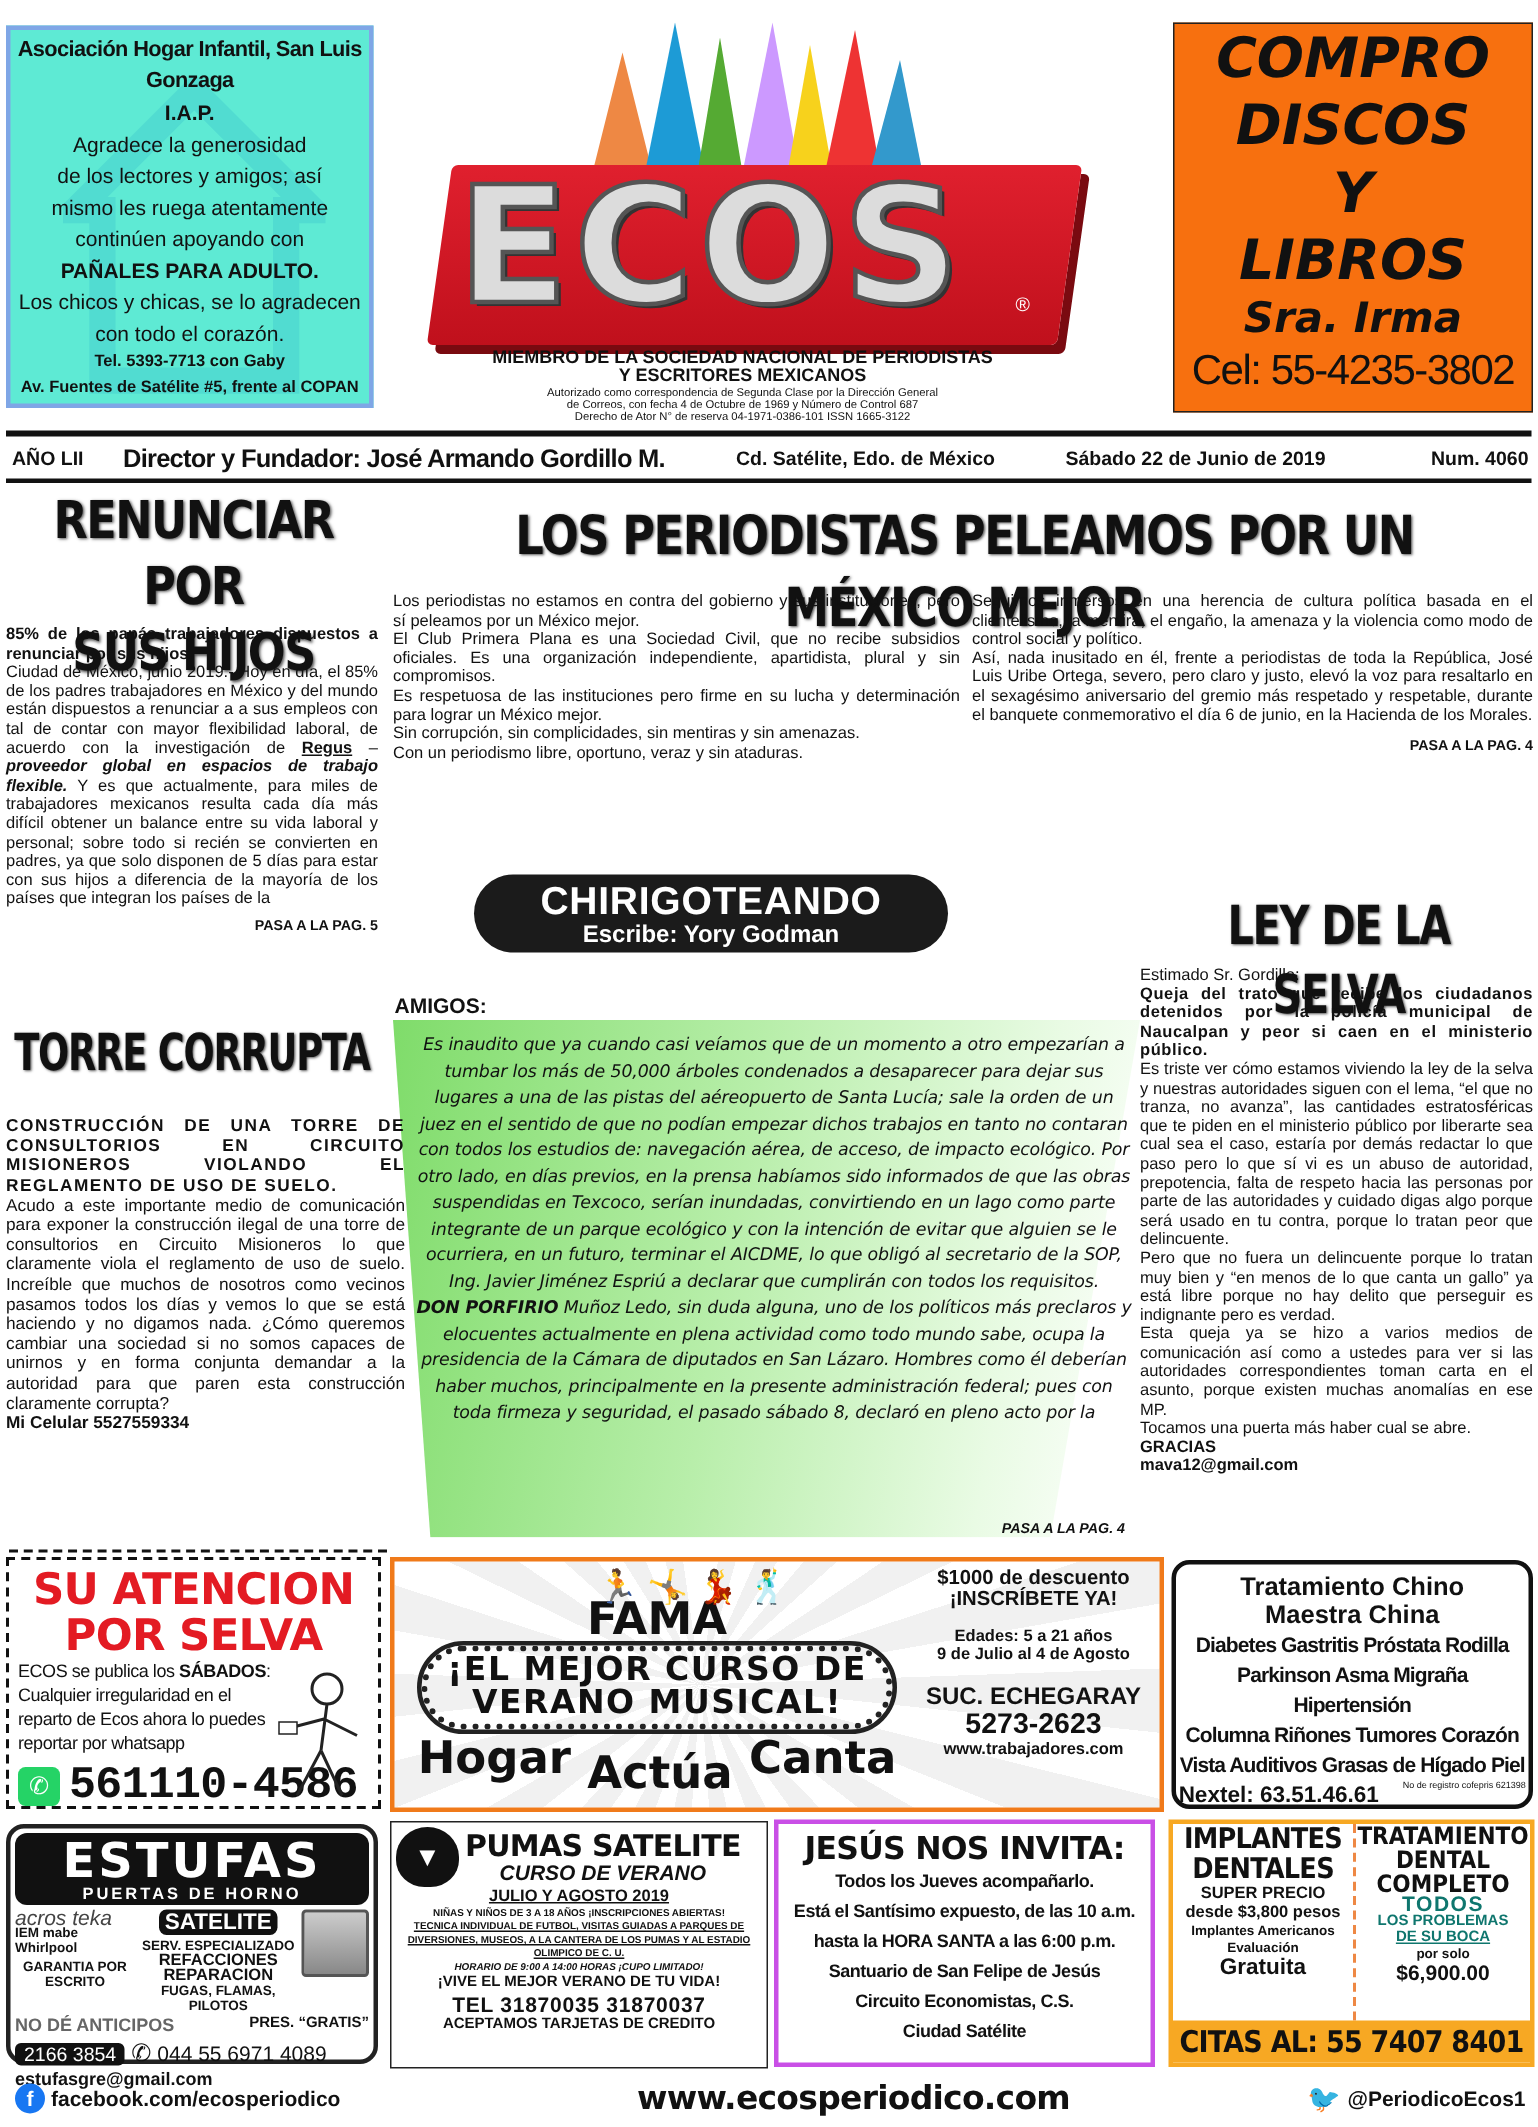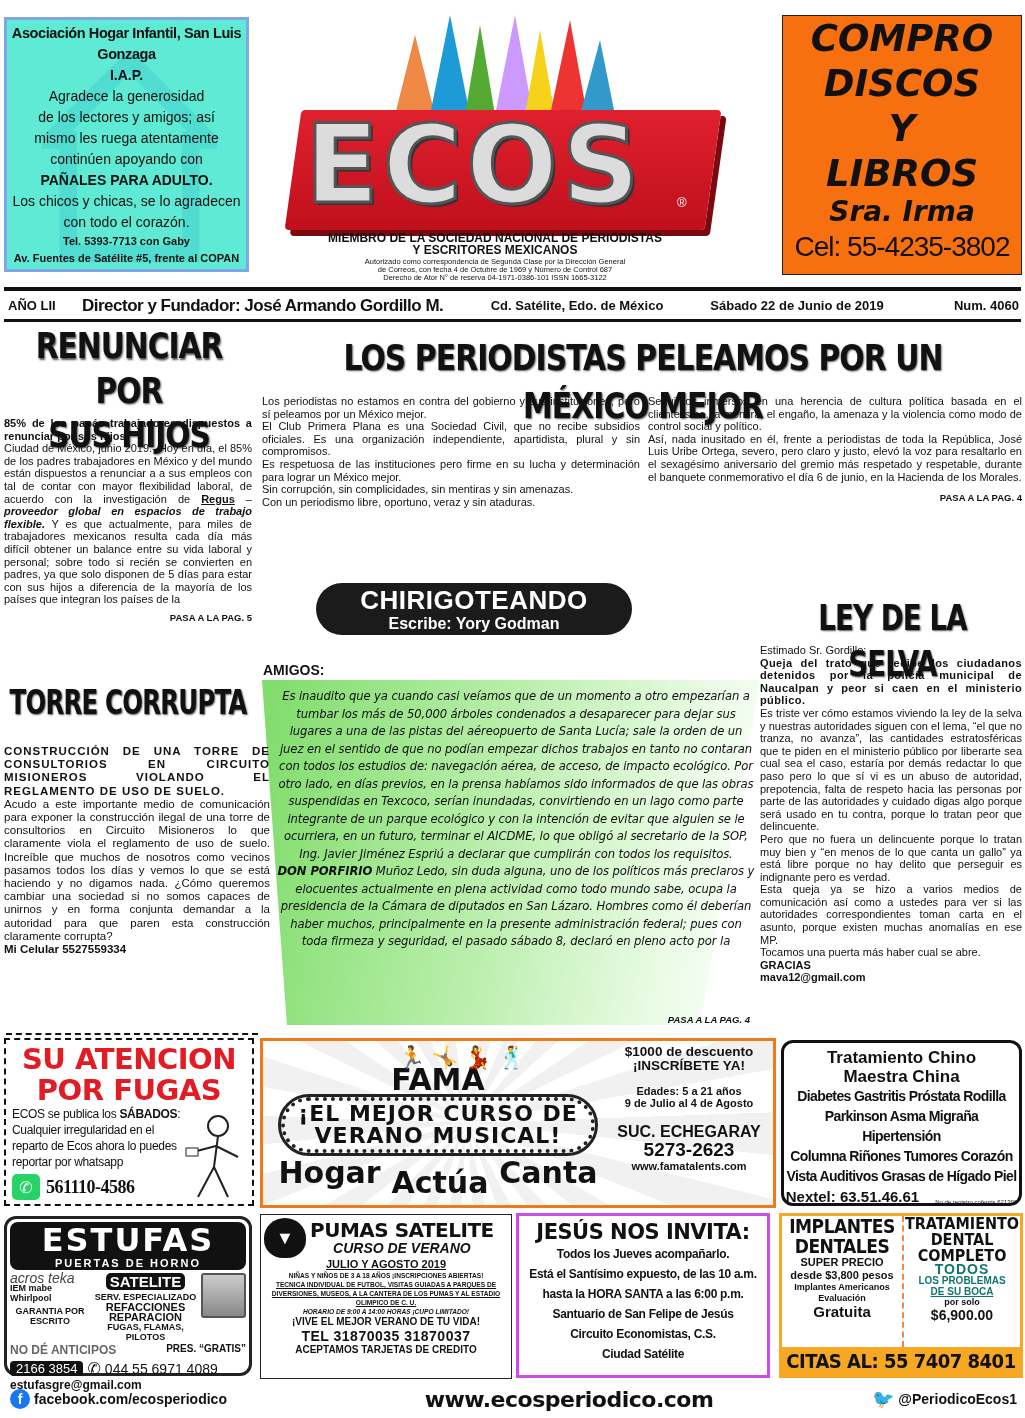--- a/index.html
+++ b/index.html
@@ -56,39 +56,39 @@
 .h-torre{left:4px;top:680px;width:248px;text-align:center;font-size:34px;line-height:44px;transform:scaleX(.8);transform-origin:left;width:310px}
 .col5{left:4px;top:745px;width:266px;font-size:11.5px;line-height:13.2px;text-align:justify}
 .col5 .lead{font-weight:bold;letter-spacing:1px}
 .col5 .cel{font-weight:bold}
 .dash-sep{left:6px;top:1033px;width:252px;border-top:2px dashed #111}
 .ad-atencion{left:4px;top:1038px;width:250px;height:168px;border:2px dashed #111;padding:4px 6px}
 .ad-atencion .h{font-family:"DejaVu Sans",sans-serif;font-weight:bold;color:#e31b23;font-size:29px;line-height:31px;text-align:center;letter-spacing:-.5px}
 .ad-atencion .b{font-size:12px;line-height:16px;width:170px;letter-spacing:-.3px}
 .ad-atencion .phone{display:flex;align-items:center;gap:6px;margin-top:4px}
 .wa{width:28px;height:26px;background:#25d366;border-radius:5px;display:flex;align-items:center;justify-content:center;color:#fff;font-size:16px}
-.ad-atencion .num{font-family:Liberation Serif, serif;font-weight:bold;font-size:18px;letter-spacing:-.5px}
+.ad-atencion .num{font-family:Liberation Mono, monospace;font-weight:bold;font-size:30px;letter-spacing:-.5px}
 .paperboy{position:absolute;right:4px;top:72px;width:70px;height:90px}
 .ad-fama{left:260px;top:1038px;width:516px;height:170px;border:3px solid #f07a1a;background:repeating-conic-gradient(from 0deg at 40% 50%,#fff 0deg 8deg,#f1f1f1 8deg 16deg)}
 .fama-left{position:absolute;left:10px;top:0;width:330px;height:165px;text-align:center}
 .fama-logo{font-family:"DejaVu Sans",sans-serif;font-weight:bold;font-size:30px;line-height:30px;margin-top:24px}
 .fama-dancers{position:absolute;left:125px;top:4px;font-size:22px;letter-spacing:6px}
 .fama-marquee{margin:2px 8px 0;border:4px dotted #222;outline:3px solid #222;border-radius:30px;padding:2px;font-family:"DejaVu Sans",sans-serif;font-weight:bold;font-size:22px;line-height:22px;letter-spacing:1px}
 .fama-acts{font-family:"DejaVu Sans",sans-serif;font-weight:bold;font-size:30px;display:flex;justify-content:space-around;margin-top:2px}
 .fama-acts span:nth-child(2){margin-top:10px}
 .fama-right{position:absolute;left:342px;top:4px;width:168px;text-align:center;font-weight:bold}
 .fama-right .d{font-size:13.5px;line-height:14px}
 .fama-right .e{font-size:11px;line-height:12px;margin-top:12px}
 .fama-right .s{font-size:16px;line-height:17px;margin-top:14px}
 .fama-right .p{font-size:19px;line-height:20px}
 .fama-right .w{font-size:11px}
 .ad-chino{left:781px;top:1040px;width:241px;height:166px;border:3px solid #111;border-radius:12px;text-align:center;padding-top:5px}
 .ad-chino .h{font-weight:bold;font-size:17px;line-height:19px}
 .ad-chino .l{font-family:"Liberation Sans Narrow","Liberation Sans",sans-serif;font-weight:bold;font-size:14px;line-height:20px;letter-spacing:-.6px}
-.ad-chino .n{display:flex;align-items:flex-end;justify-content:center;gap:16px;margin-top:2px}
+.ad-chino .n{display:flex;align-items:flex-start;justify-content:center;gap:16px;margin-top:2px}
 .ad-chino .n b{font-size:15px}
 .ad-chino .n small{font-size:6px}
 .ad-estufas{left:4px;top:1216px;width:248px;height:160px;border:3px solid #222;border-radius:12px;padding:3px;filter:grayscale(1)}
 .est-top{background:#111;color:#fff;border-radius:8px;text-align:center;padding:1px 0}
 .est-top .a{font-family:"DejaVu Sans",sans-serif;font-weight:bold;font-size:32px;line-height:34px;letter-spacing:2px}
 .est-top .b{font-weight:bold;font-size:11px;letter-spacing:2px;line-height:12px}
 .est-row{display:flex;font-weight:bold;font-size:9px;line-height:10px;margin-top:3px}
 .est-brands{width:80px;font-size:9px}
 .est-brands .acros{font-style:italic;font-size:14px;font-weight:normal;color:#444}
 .est-mid{flex:1;text-align:center}
@@ -243,21 +243,21 @@
 <div class="abs h-torre impact">TORRE CORRUPTA</div>
 <div class="abs col5">
   <div class="lead">CONSTRUCCIÓN DE UNA TORRE DE CONSULTORIOS EN CIRCUITO MISIONEROS VIOLANDO EL REGLAMENTO DE USO DE SUELO.</div>
   <div>Acudo a este importante medio de comunicación para exponer la construcción ilegal de una torre de consultorios en Circuito Misioneros lo que claramente viola el reglamento de uso de suelo. Increíble que muchos de nosotros como vecinos pasamos todos los días y vemos lo que se está haciendo y no digamos nada. ¿Cómo queremos cambiar una sociedad si no somos capaces de unirnos y en forma conjunta demandar a la autoridad para que paren esta construcción claramente corrupta?</div>
   <div class="cel">Mi Celular 5527559334</div>
 </div>
 <div class="abs dash-sep"></div>
 
 <div class="abs ad-atencion">
   <div class="h">SU ATENCION</div>
-  <div class="h">POR FUGAS</div>
+  <div class="h">POR SELVA</div>
   <div class="b"><span>ECOS se publica los </span><b>SÁBADOS</b><span>:</span></div>
   <div class="b">Cualquier irregularidad en el reparto de Ecos ahora lo puedes reportar por whatsapp</div>
   <div class="phone">
     <span class="wa">✆</span>
     <span class="num">561110-4586</span>
   </div>
   <svg class="paperboy" viewBox="0 0 70 90">
       <circle cx="40" cy="14" r="10" fill="none" stroke="#222" stroke-width="2"></circle>
       <path d="M40 24 L36 55 M36 55 L20 85 M36 55 L50 85 M38 34 L15 40 M38 34 L60 45" stroke="#222" stroke-width="2" fill="none"></path>
       <rect x="8" y="36" width="12" height="8" fill="#fff" stroke="#222"></rect>
@@ -278,21 +278,21 @@
       <span>Canta</span>
     </div>
   </div>
   <div class="fama-right">
     <div class="d">$1000 de descuento</div>
     <div class="d">¡INSCRÍBETE YA!</div>
     <div class="e">Edades: 5 a 21 años</div>
     <div class="e" style="margin-top:0">9 de Julio al 4 de Agosto</div>
     <div class="s">SUC. ECHEGARAY</div>
     <div class="p">5273-2623</div>
-    <div class="w">www.famatalents.com</div>
+    <div class="w">www.trabajadores.com</div>
   </div>
 </div>
 
 <div class="abs ad-chino">
   <div class="h">Tratamiento Chino</div>
   <div class="h">Maestra China</div>
   <div class="l">Diabetes  Gastritis  Próstata  Rodilla</div>
   <div class="l">Parkinson  Asma  Migraña  Hipertensión</div>
   <div class="l">Columna  Riñones  Tumores  Corazón</div>
   <div class="l">Vista  Auditivos  Grasas de Hígado  Piel</div>

